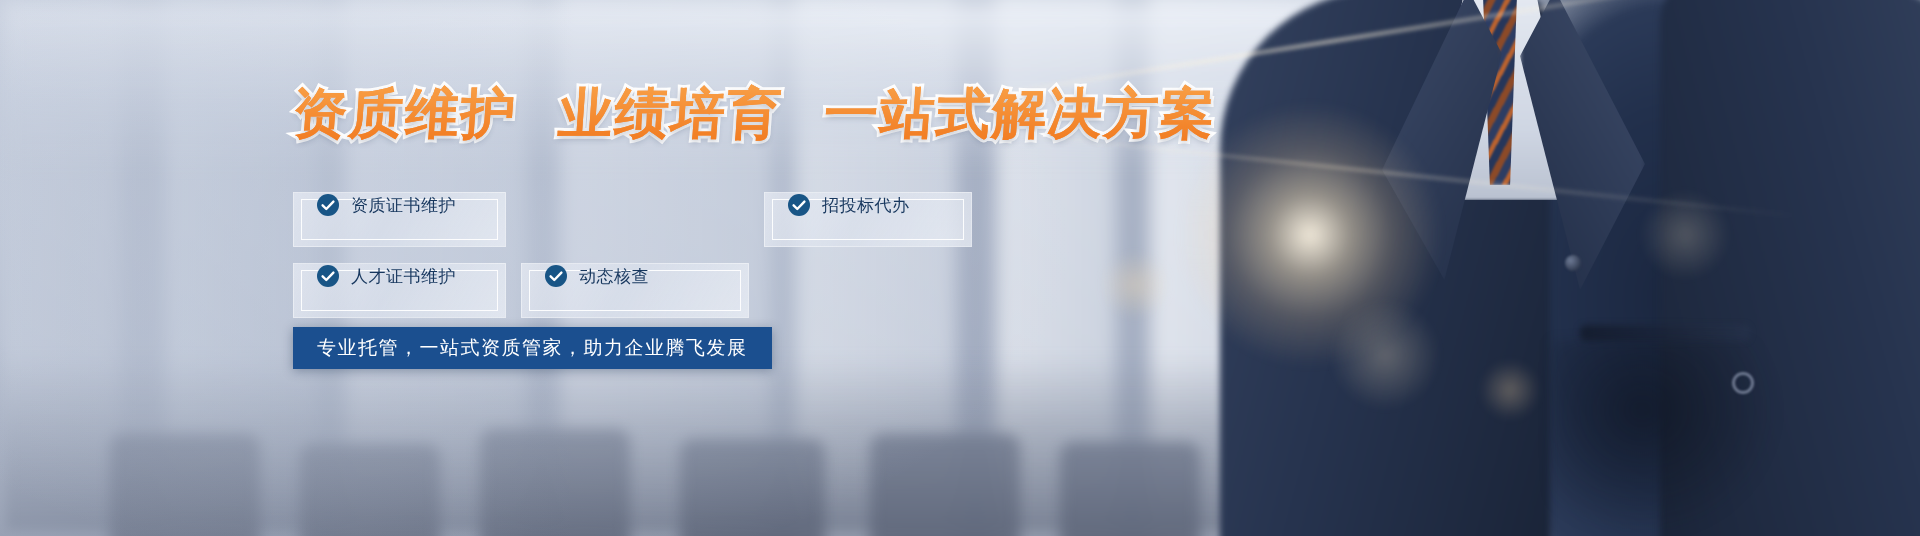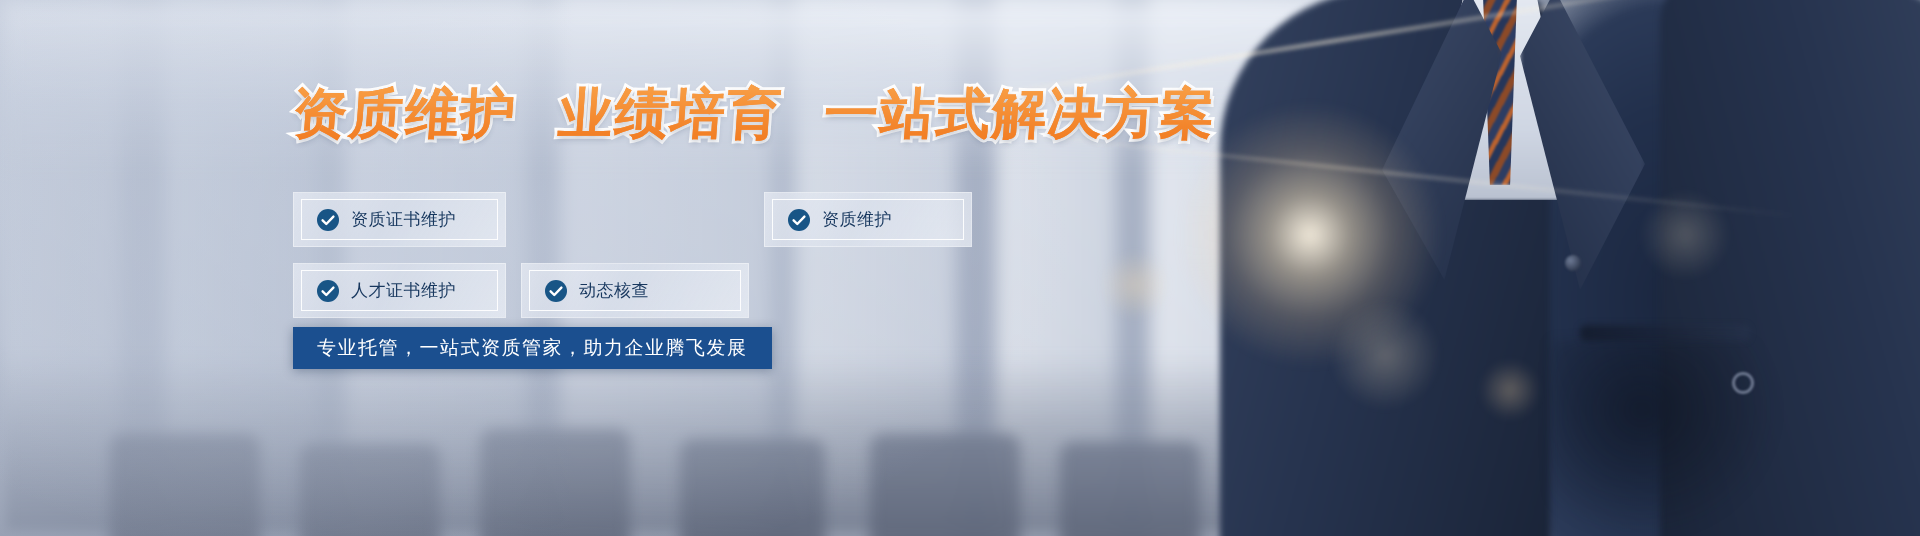--- a/index.html
+++ b/index.html
@@ -175,21 +175,21 @@
   .features {
     position:absolute; left:293px; top:192px;
     display:grid;
     grid-template-columns:213px 15px 228px 15px 208px;
     grid-template-rows:55px 16px 55px;
   }
   .feature-card {
     position:relative;
     background:linear-gradient(120deg,rgba(233,237,245,.72) 0%,rgba(222,228,239,.62) 45%,rgba(236,240,247,.72) 100%);
     border:1px solid rgba(255,255,255,.35);
-    display:flex; align-items:center;
+    display:flex; align-items:flex-start;
     padding:0 10px;
   }
   .feature-inner {
     position:absolute; left:7px; right:7px; top:6px; bottom:6px;
     border:1px solid rgba(255,255,255,.92);
     pointer-events:none;
   }
   .feature-row { display:flex; align-items:center; gap:11px; padding-left:12px; z-index:2; }
   .check-icon { width:24px; height:24px; flex:0 0 24px; display:block; }
   .feature-label {
@@ -292,21 +292,21 @@
       </div>
 
 
       <div class="feature-card card-c3 card-r1">
         <span class="feature-inner"></span>
         <span class="feature-row">
           <svg class="check-icon" viewBox="0 0 24 24">
             <circle cx="12" cy="12" r="11" fill="#185586"></circle>
             <path d="M6.6 12.3 L10.3 16 L17.4 8.6" fill="none" stroke="#ffffff" stroke-width="2.4" stroke-linecap="round" stroke-linejoin="round"></path>
           </svg>
-          <span class="feature-label">资质维护</span>
+          <span class="feature-label">招投标代办</span>
         </span>
       </div>
 
       <div class="feature-card card-c2 card-r2">
         <span class="feature-inner"></span>
         <span class="feature-row">
           <svg class="check-icon" viewBox="0 0 24 24">
             <circle cx="12" cy="12" r="11" fill="#185586"></circle>
             <path d="M6.6 12.3 L10.3 16 L17.4 8.6" fill="none" stroke="#ffffff" stroke-width="2.4" stroke-linecap="round" stroke-linejoin="round"></path>
           </svg>

